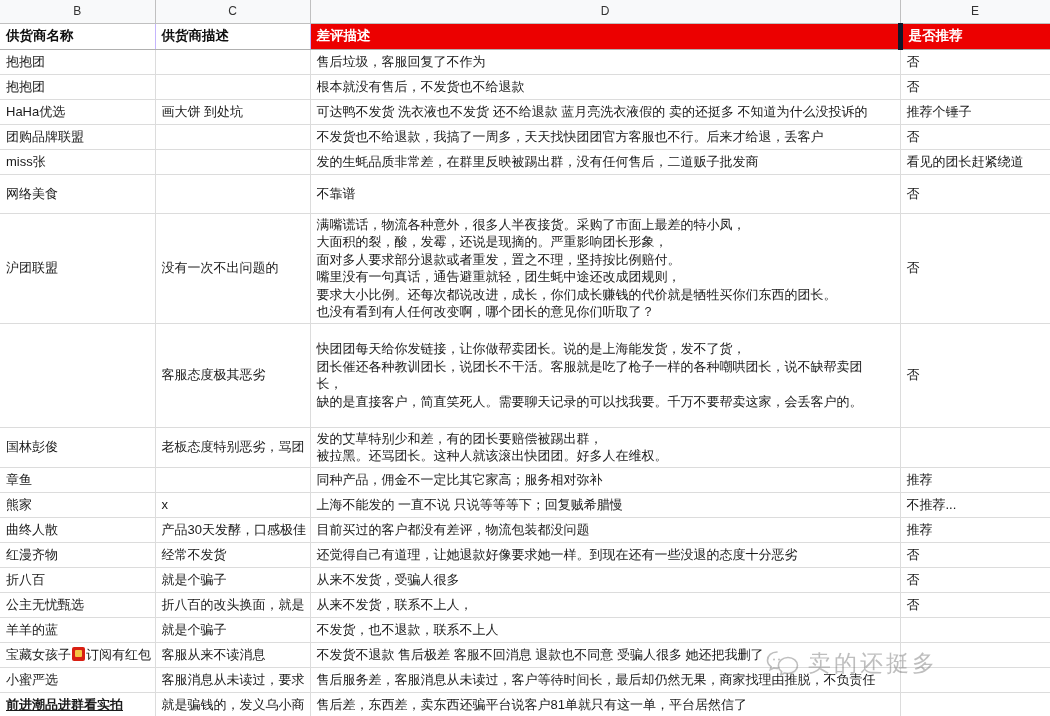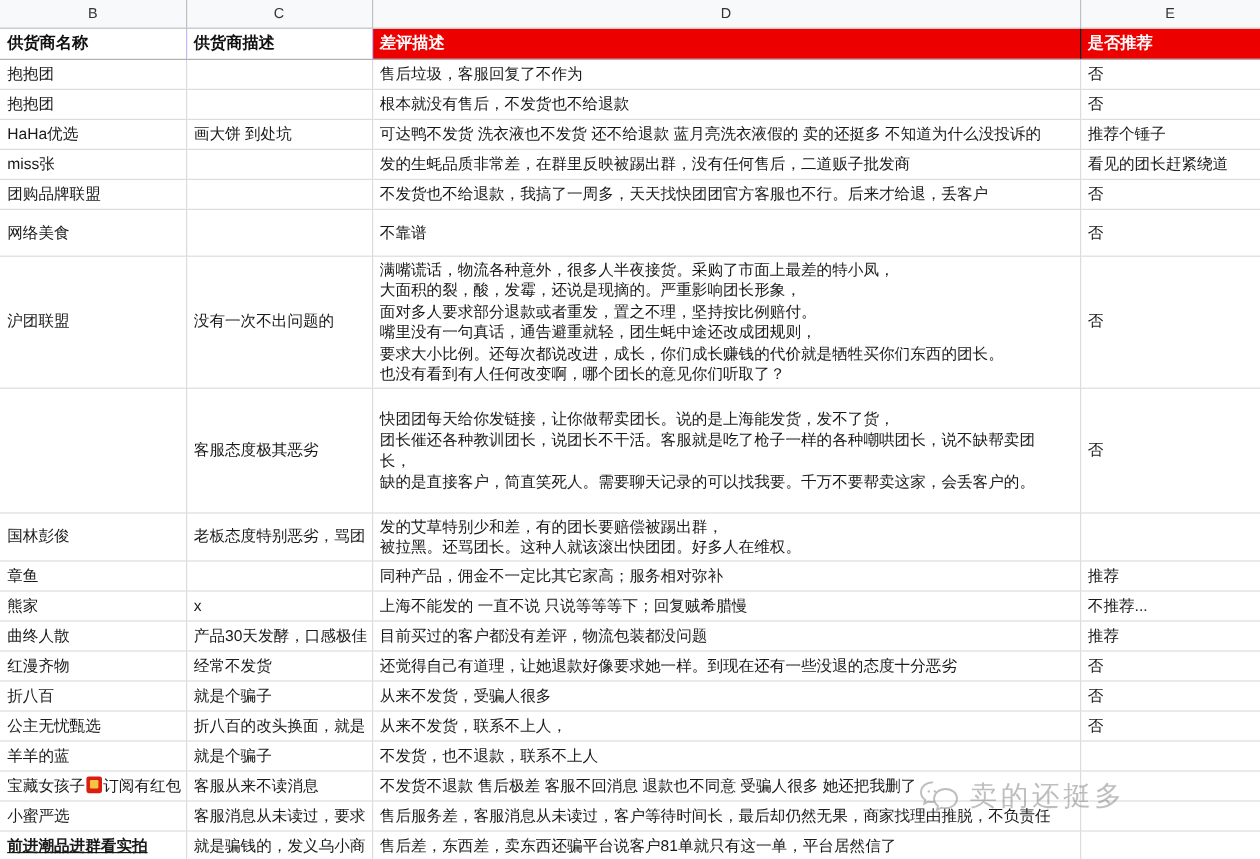--- a/index.html
+++ b/index.html
@@ -48,21 +48,21 @@
     font-size: 13.5px;
     color: #111;
     padding: 2px 6px;
     vertical-align: middle;
     white-space: nowrap;
     overflow: hidden;
   }
   tr.fieldhdr td.redhdr {
     background: #ec0000;
     color: #ffffff;
-    border-right: 1px solid #0f172a;
+    border-right: 5px solid #0f172a;
   }
   tr.fieldhdr td.redhdr.e {
     border-right: 1px solid #d4d4d4;
   }
 
   tbody tr.datarow td {
     border-right: 1px solid #dcdcdc;
     border-bottom: 1px solid #dcdcdc;
     padding: 2px 6px;
     vertical-align: middle;
@@ -162,30 +162,30 @@
           <td class="col-d">根本就没有售后，不发货也不给退款</td>
           <td class="col-e">否</td>
         </tr>
         <tr class="datarow" style="height: 25px;">
           <td class="col-b">HaHa优选</td>
           <td class="col-c">画大饼 到处坑</td>
           <td class="col-d">可达鸭不发货 洗衣液也不发货 还不给退款 蓝月亮洗衣液假的 卖的还挺多 不知道为什么没投诉的</td>
           <td class="col-e">推荐个锤子</td>
         </tr>
         <tr class="datarow" style="height: 25px;">
+          <td class="col-b">团购品牌联盟</td>
+          <td class="col-c"></td>
+          <td class="col-d">不发货也不给退款，我搞了一周多，天天找快团团官方客服也不行。后来才给退，丢客户</td>
+          <td class="col-e">否</td>
+        </tr>
+        <tr class="datarow" style="height: 25px;">
           <td class="col-b">miss张</td>
           <td class="col-c"></td>
           <td class="col-d">发的生蚝品质非常差，在群里反映被踢出群，没有任何售后，二道贩子批发商</td>
           <td class="col-e">看见的团长赶紧绕道</td>
-        </tr>
-        <tr class="datarow" style="height: 25px;">
-          <td class="col-b">团购品牌联盟</td>
-          <td class="col-c"></td>
-          <td class="col-d">不发货也不给退款，我搞了一周多，天天找快团团官方客服也不行。后来才给退，丢客户</td>
-          <td class="col-e">否</td>
         </tr>
         <tr class="datarow" style="height: 39px;">
           <td class="col-b">网络美食</td>
           <td class="col-c"></td>
           <td class="col-d">不靠谱</td>
           <td class="col-e">否</td>
         </tr>
         <tr class="datarow" style="height: 108px;">
           <td class="col-b">沪团联盟</td>
           <td class="col-c">没有一次不出问题的</td>

